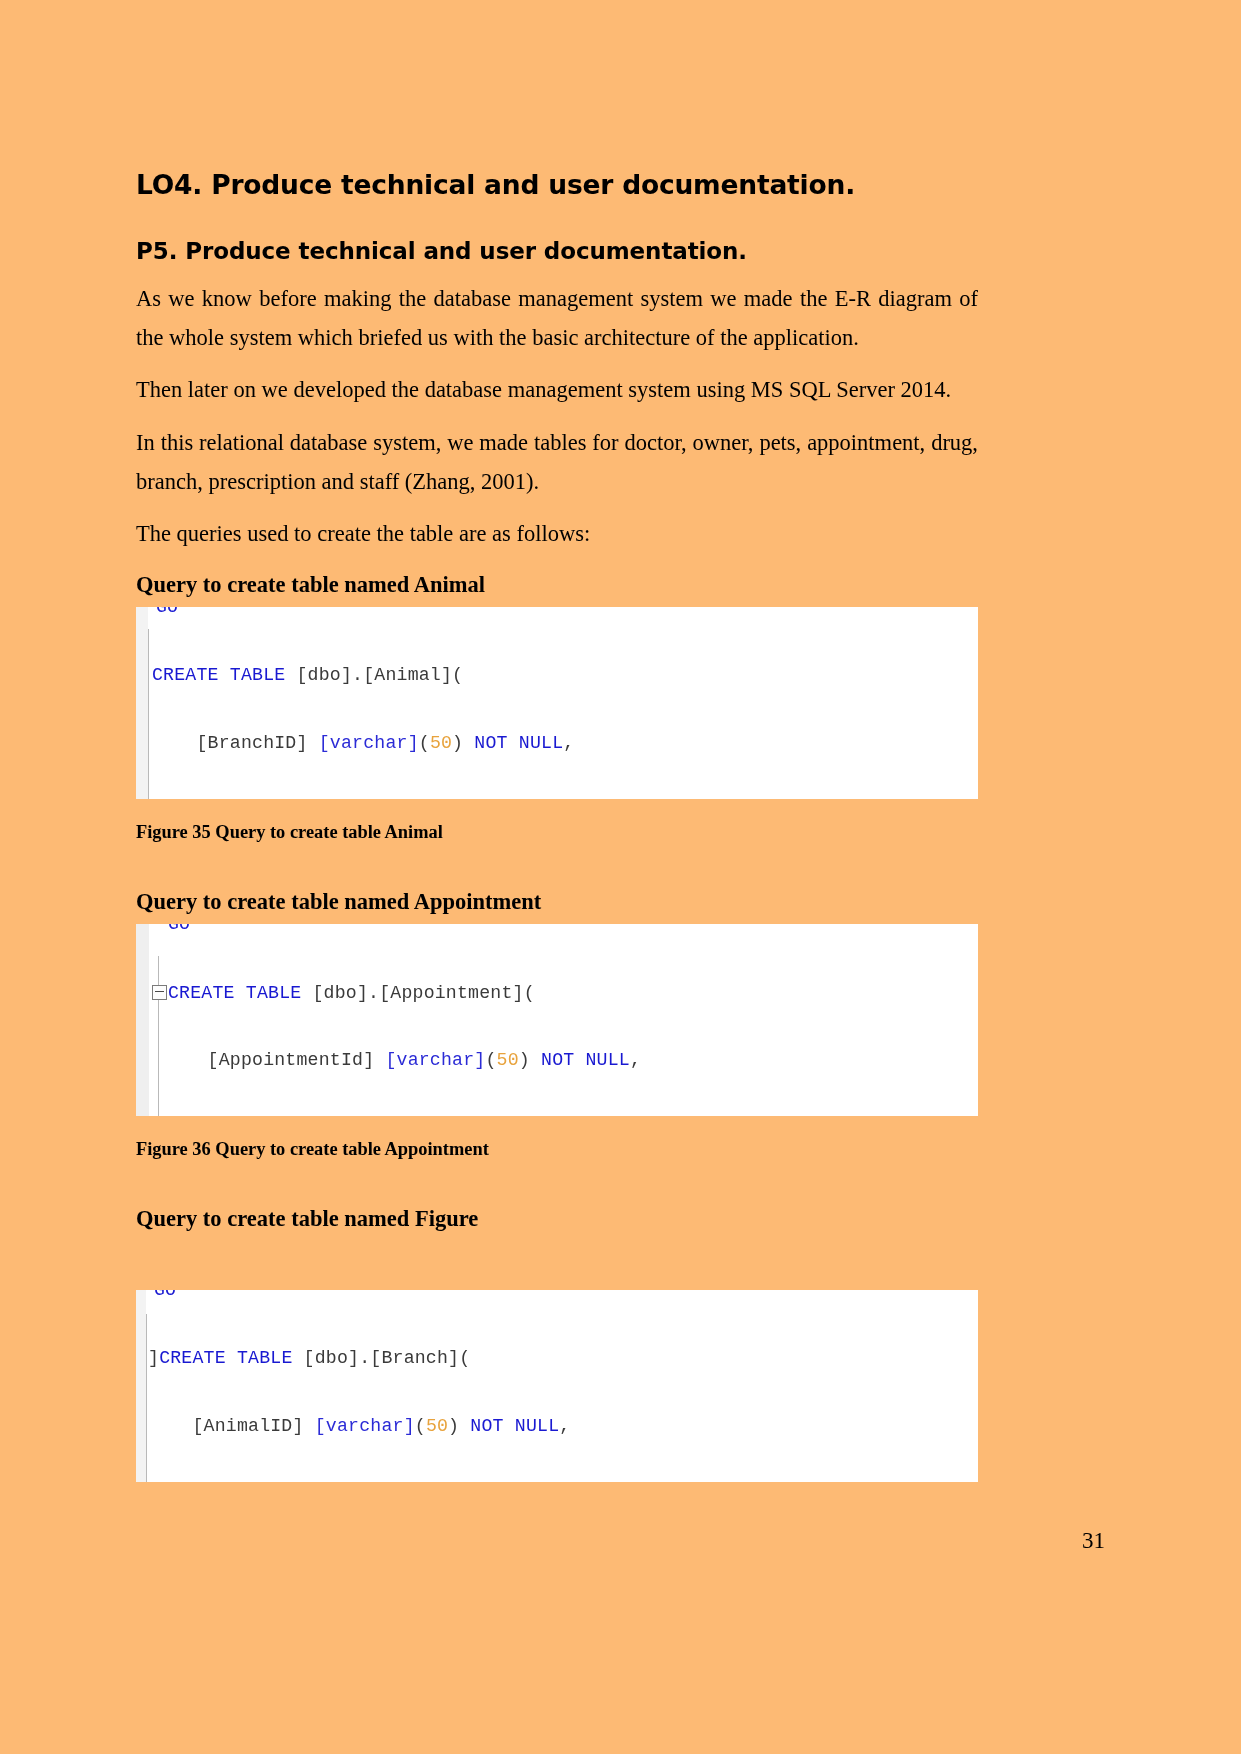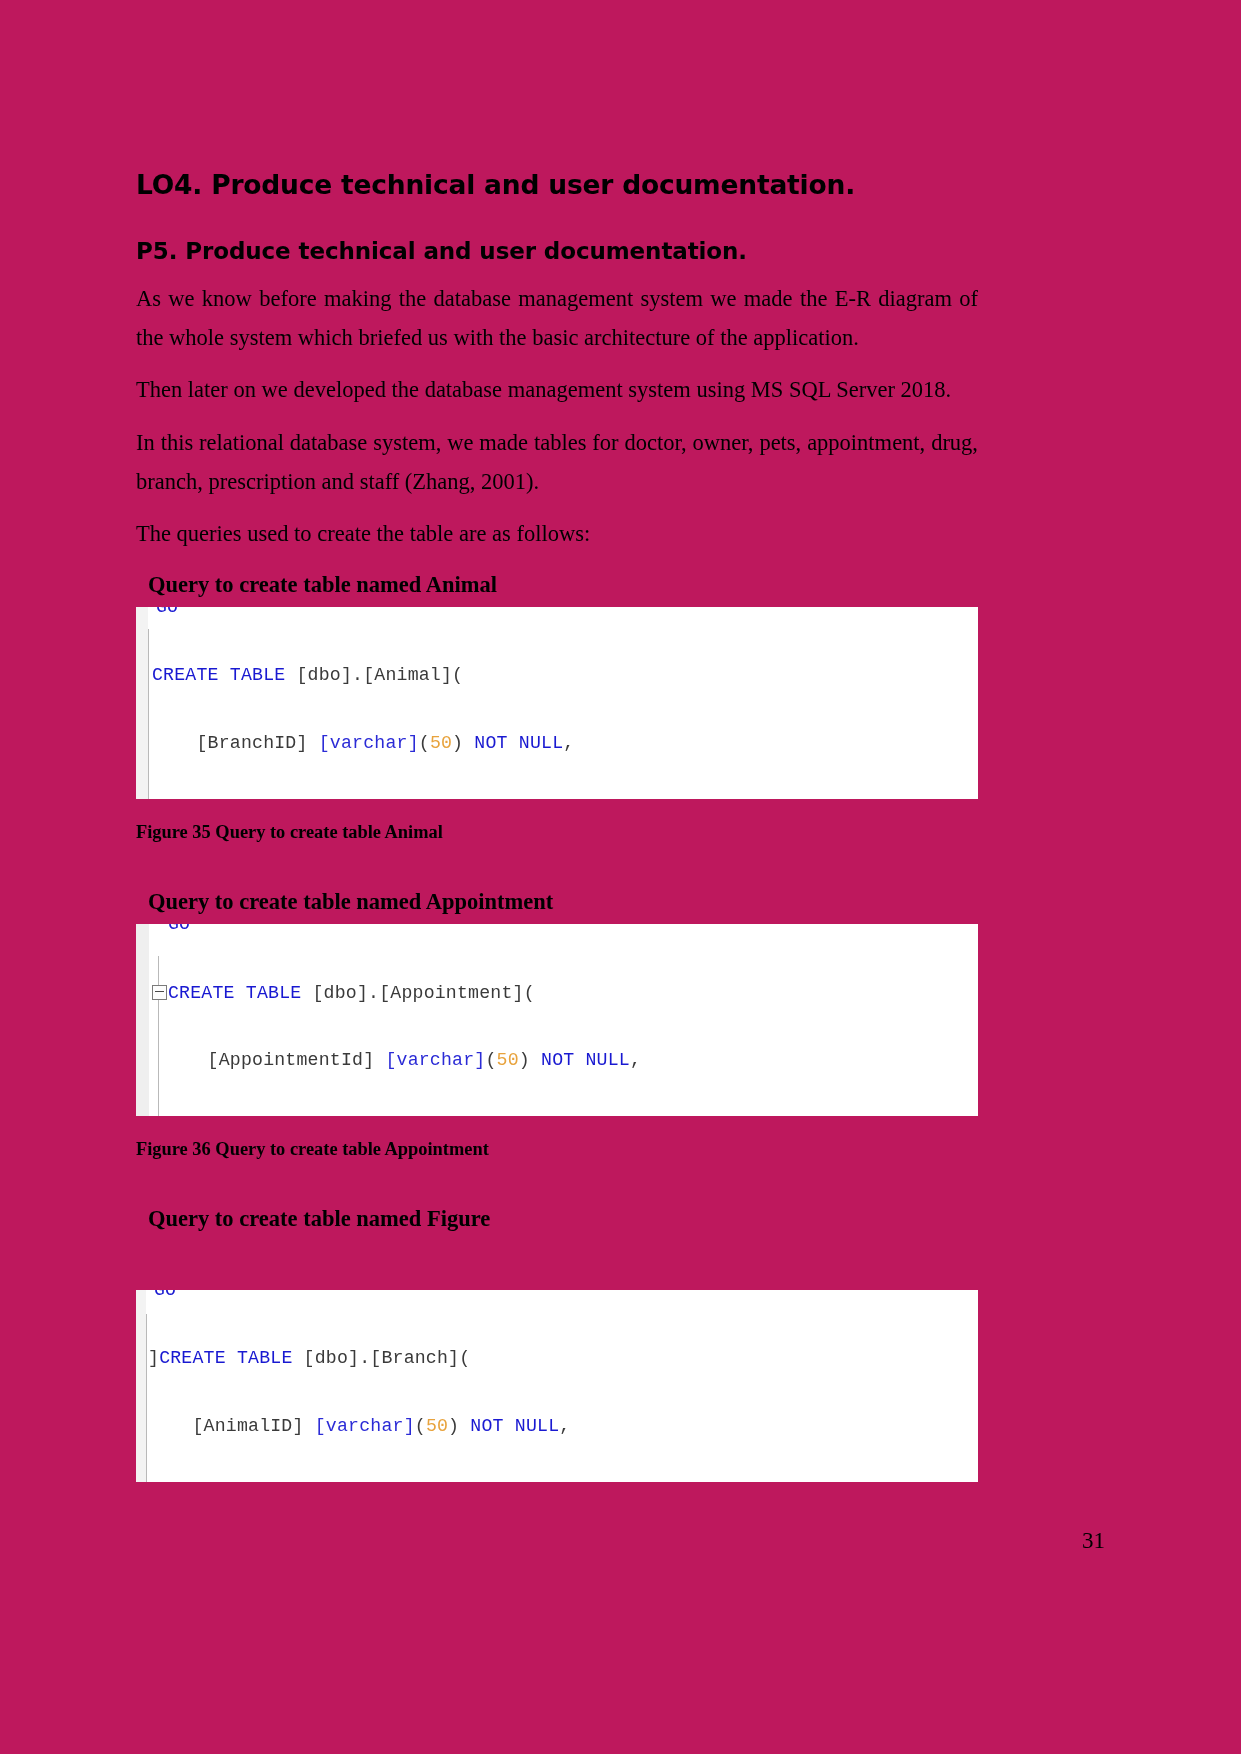--- a/index.html
+++ b/index.html
@@ -13,21 +13,21 @@
     position: relative;
     font-family: "Liberation Serif", serif;
     color: #000000;
     overflow: hidden;
   }
   .page {
     position: absolute;
     left: 0; top: 0;
     width: 1241px;
     height: 1754px;
-    background: #be185d;
+    background: #fdba74;
   }
   .content {
     position: absolute;
     left: 136px;
     top: 168px;
     width: 842px;
   }
 
   
   h1.lo-heading {
@@ -59,21 +59,21 @@
     color: #000;
   }
   p.body-text.nojust {
     text-align: left;
   }
 
   h3.query-heading {
     font-family: "Liberation Serif", serif;
     font-weight: bold;
     font-size: 22.5px;
-    margin: 16px 0 0 12px;
+    margin: 16px 0 0 0;
     line-height: 1.3;
     color: #000;
   }
   h3.query-heading.spaced-top {
     margin-top: 42px;
   }
 
   
   .code-shot {
     position: relative;
@@ -167,21 +167,21 @@
 <body>
 
 <div class="page">
   <div class="content">
 
     <h1 class="lo-heading">LO4. Produce technical and user documentation.</h1>
 
     <h2 class="p-heading">P5. Produce technical and user documentation.</h2>
 
     <p class="body-text">As we know before making the database management system we made the E-R diagram of the whole system which briefed us with the basic architecture of the application.</p>
-    <p class="body-text nojust">Then later on we developed the database management system using MS SQL Server 2018.</p>
+    <p class="body-text nojust">Then later on we developed the database management system using MS SQL Server 2014.</p>
     <p class="body-text">In this relational database system, we made tables for doctor, owner, pets, appointment, drug, branch, prescription and staff (Zhang, 2001).</p>
     <p class="body-text nojust">The queries used to create the table are as follows:</p>
 
     <h3 class="query-heading">Query to create table named Animal</h3>
 
     <div class="code-shot" style="margin-top:8px; height:192px;">
       <div class="gutter" style="width:12px;"></div>
       <div class="indentline" style="left:12px; top:22px; height:170px;"></div>
       <div class="clip-top" style="padding-left:20px;">
         <span class="ln kw">GO</span>

